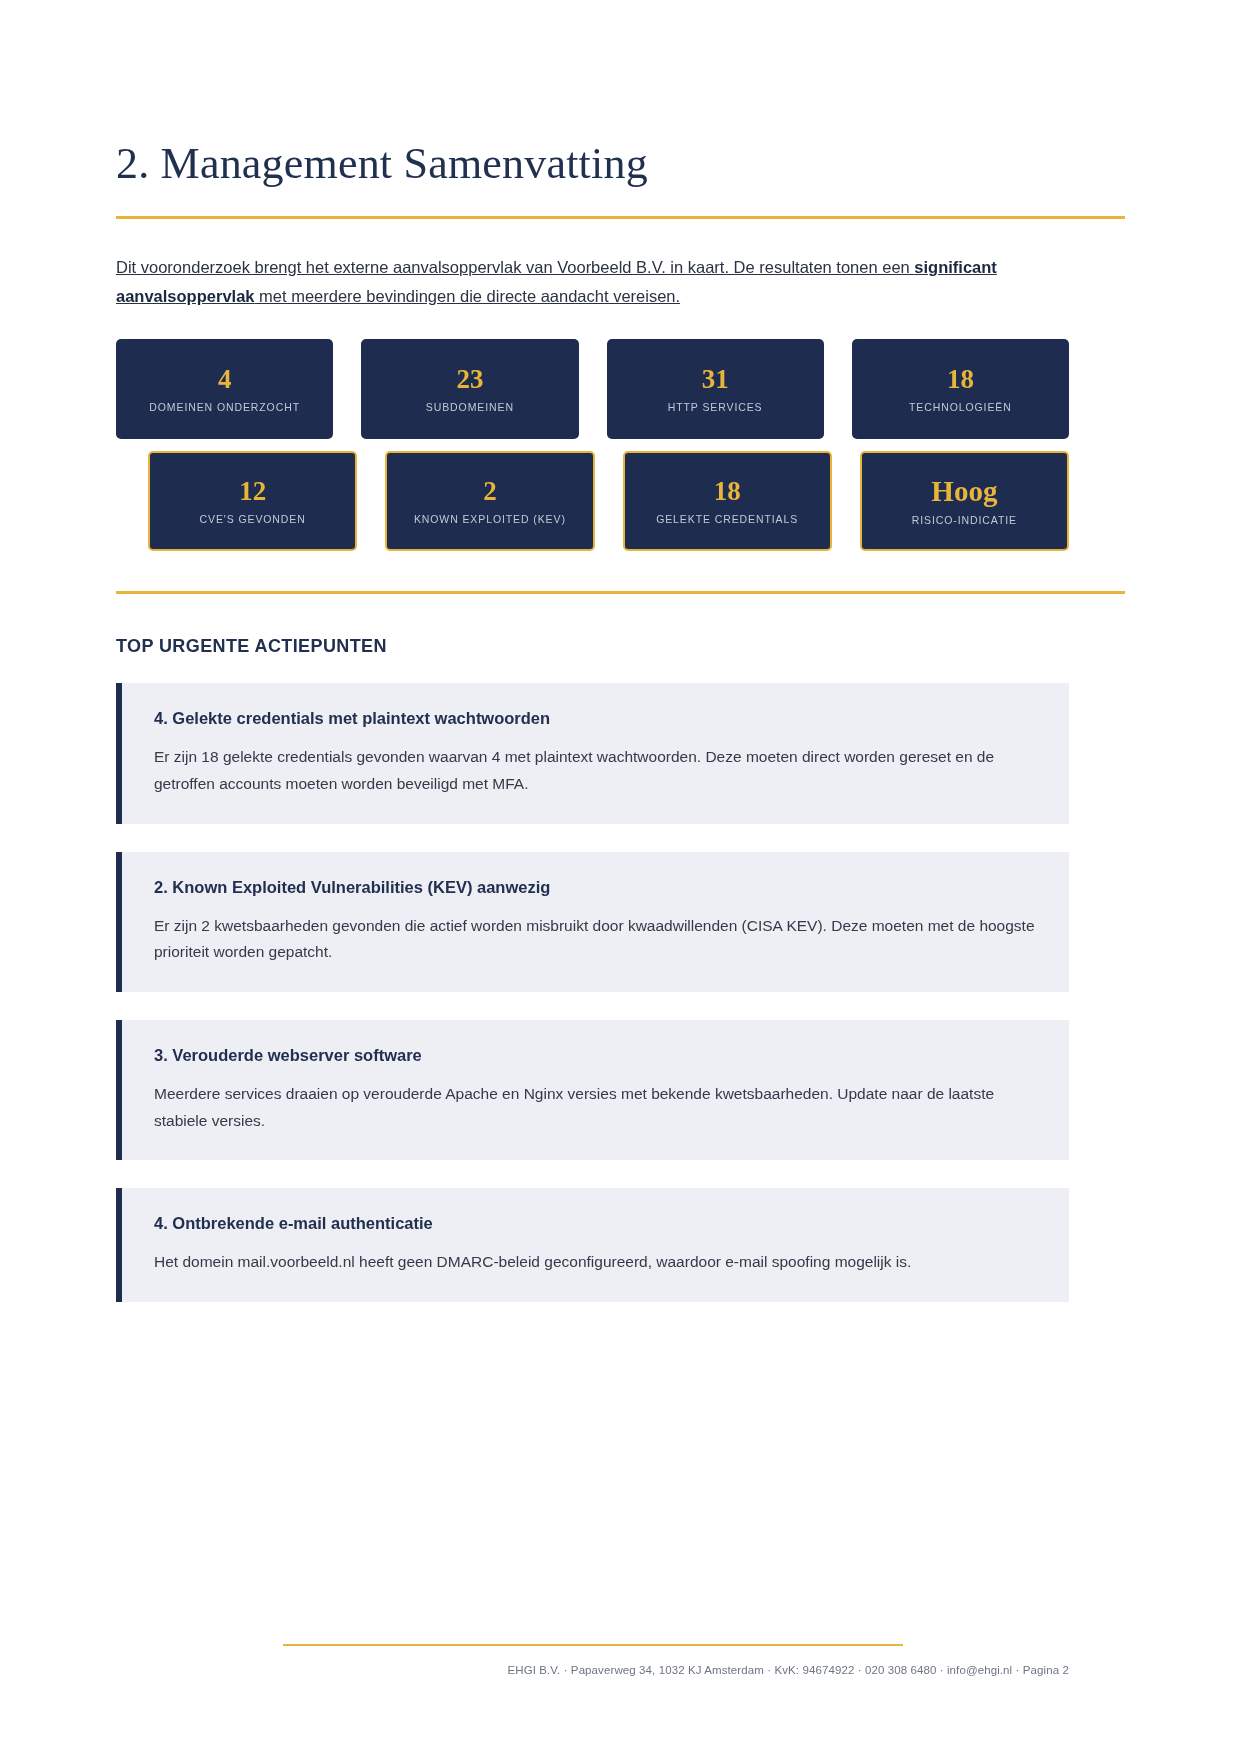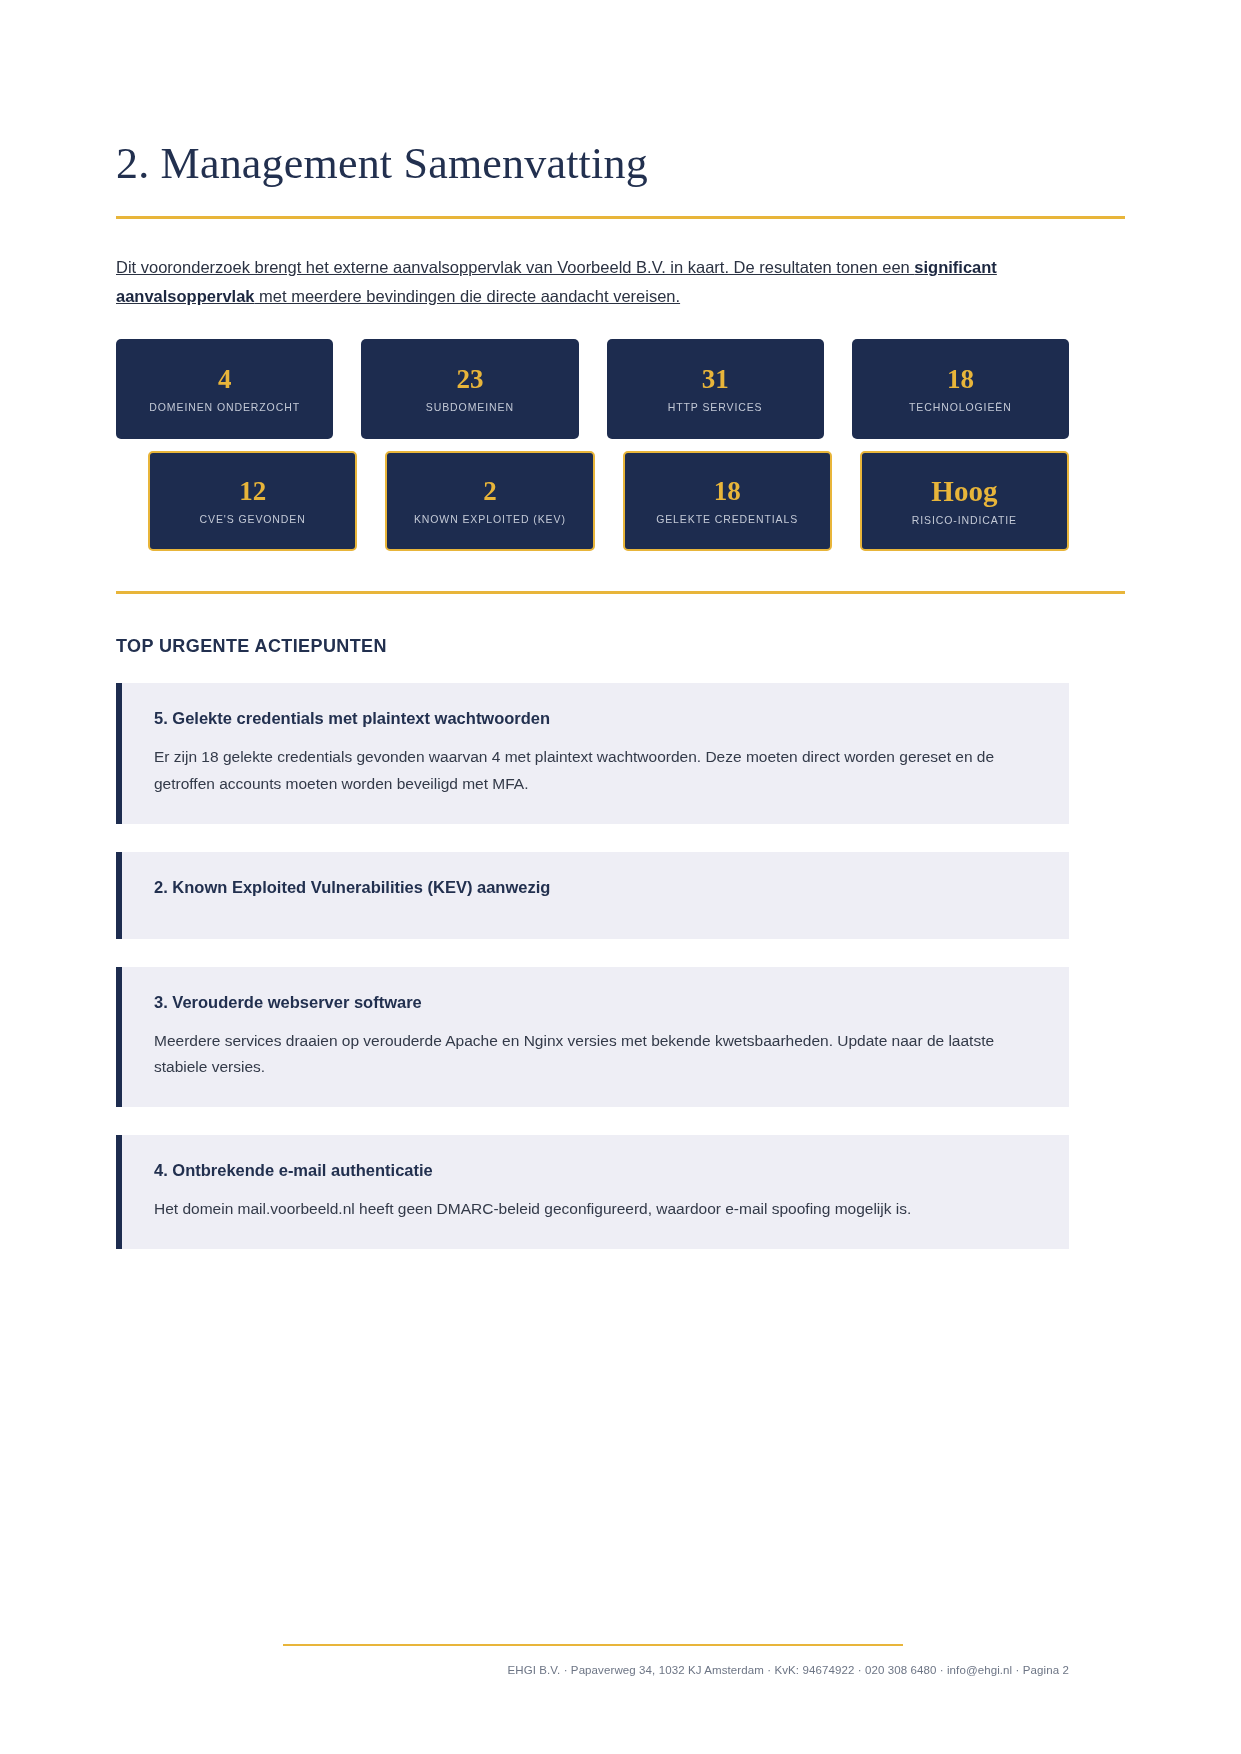--- a/index.html
+++ b/index.html
@@ -195,25 +195,26 @@
       <div class="stat-label">RISICO-INDICATIE</div>
     </div>
   </div>
 
   <div class="section-rule"></div>
 
   <h2 class="section-heading">TOP URGENTE ACTIEPUNTEN</h2>
 
   <div class="actions">
     <div class="action-card">
-      <div class="action-title">5. Gelekte credentials met plaintext wachtwoorden</div>
+      <div class="action-title">4. Gelekte credentials met plaintext wachtwoorden</div>
       <div class="action-body">Er zijn 18 gelekte credentials gevonden waarvan 4 met plaintext wachtwoorden. Deze moeten direct worden gereset en de getroffen accounts moeten worden beveiligd met MFA.</div>
     </div>
     <div class="action-card">
       <div class="action-title">2. Known Exploited Vulnerabilities (KEV) aanwezig</div>
+      <div class="action-body">Er zijn 2 kwetsbaarheden gevonden die actief worden misbruikt door kwaadwillenden (CISA KEV). Deze moeten met de hoogste prioriteit worden gepatcht.</div>
     </div>
     <div class="action-card">
       <div class="action-title">3. Verouderde webserver software</div>
       <div class="action-body">Meerdere services draaien op verouderde Apache en Nginx versies met bekende kwetsbaarheden. Update naar de laatste stabiele versies.</div>
     </div>
     <div class="action-card">
       <div class="action-title">4. Ontbrekende e-mail authenticatie</div>
       <div class="action-body">Het domein mail.voorbeeld.nl heeft geen DMARC-beleid geconfigureerd, waardoor e-mail spoofing mogelijk is.</div>
     </div>
   </div>

